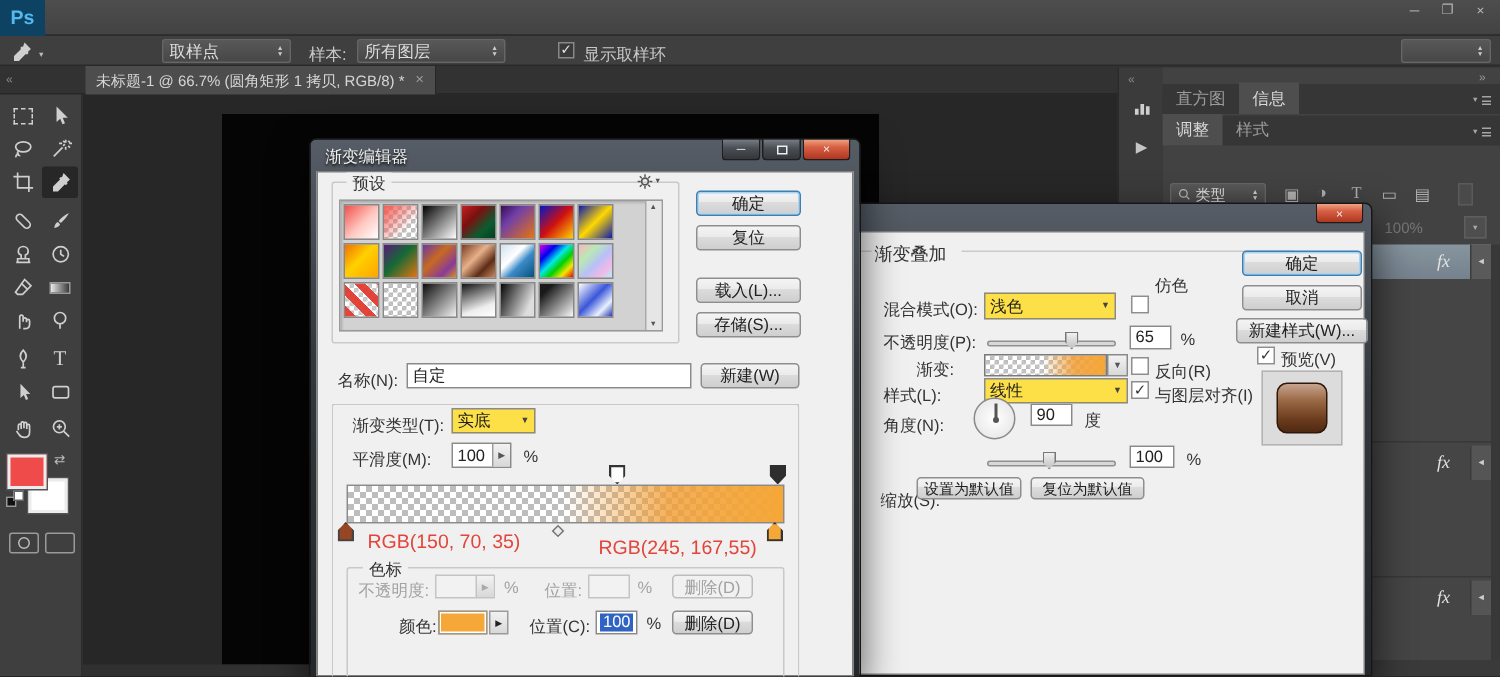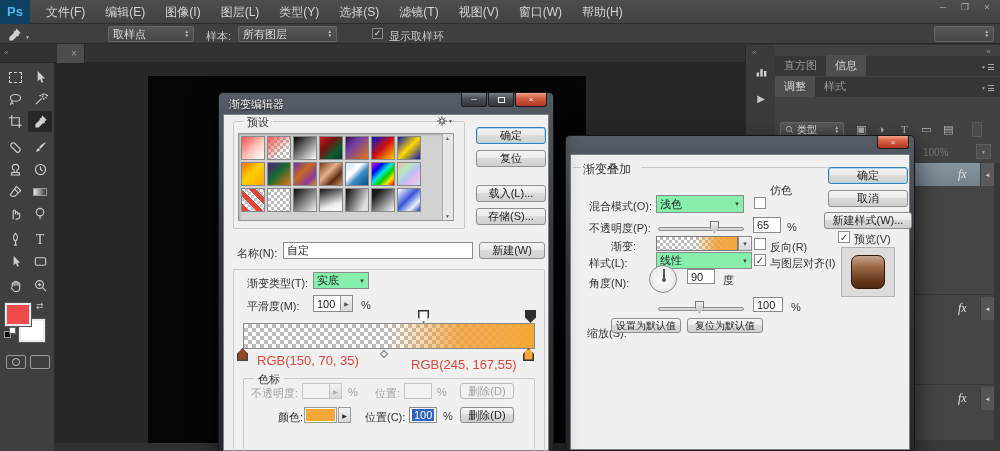--- a/index.html
+++ b/index.html
@@ -49,51 +49,39 @@
 .cap { width:26px; height:14px; border:1px solid #1d1d1d; border-top:none; border-radius:0 0 3px 3px; background:linear-gradient(#777d84,#4a4f55 45%,#33373c); color:#eee; font-size:8px; display:flex; align-items:center; justify-content:center; margin-left:1px; }
 .cap.close { width:32px; background:linear-gradient(#f0a284,#d65f43 40%,#b03621); }
 .dbody { position:absolute; left:4px; top:21px; right:4px; bottom:0; background:#f0f0f0; border:1px solid #7e7e7e; }
 .gbox { position:absolute; border:1px solid #c9c9c9; border-radius:2px; }
 .glabel { position:absolute; top:-7px; background:#f0f0f0; padding:0 4px; font-size:11px; color:#333; }
 .wbtn { position:absolute; background:linear-gradient(#f4f4f4,#ebebeb 45%,#dcdcdc 46%,#cfcfcf); border:1px solid #8e8e8e; border-radius:3px; font-size:11px; color:#222; display:flex; align-items:center; justify-content:center; }
 .wbtn.def { border-color:#3c7fb1; box-shadow:0 0 0 1px #a9d4f2 inset; }
 .wbtn.dis { color:#a2a2a2; border-color:#bcbcbc; background:#f1f1f1; }
 .lbl { position:absolute; font-size:11px; color:#333; white-space:nowrap; }
 .lbl.dis { color:#a2a2a2; }
-.wsel { position:absolute; background:#86efac; border:1px solid #8a8a8a; font-size:11px; color:#222; display:flex; align-items:center; padding:0 3px; }
+.wsel { position:absolute; background:#fde047; border:1px solid #8a8a8a; font-size:11px; color:#222; display:flex; align-items:center; padding:0 3px; }
 .wsel .car { margin-left:auto; font-size:6px; color:#444; padding-left:3px; }
 .winp { position:absolute; background:#fff; border:1px solid #8a8a8a; font-size:11px; color:#222; display:flex; align-items:center; padding:0 3px; }
 .wcheck { position:absolute; width:12px; height:12px; background:#fff; border:1px solid #8e8e8e; font-size:10px; line-height:11px; text-align:center; color:#333; }
 .sw { width:24px; height:24px; border:1px solid #888; margin:1px; }
 .track { position:absolute; height:4px; background:#d8d8d8; border:1px solid #909090; border-radius:2px; }
 .thumb { position:absolute; width:9px; height:12px; background:linear-gradient(#f5f5f5,#bdbdbd); clip-path:polygon(0 0,100% 0,100% 58%,50% 100%,0 58%); box-shadow:0 0 0 1px #777 inset; }
 .ostop { position:absolute; width:11px; height:13px; clip-path:polygon(0 0,100% 0,100% 55%,50% 100%,0 55%); }
 .cstop { position:absolute; width:11px; height:13px; clip-path:polygon(50% 0,100% 45%,100% 100%,0 100%,0 45%); }
 .ann { position:absolute; font-size:13px; color:#e2453b; white-space:nowrap; }
 .spinbtn { background:linear-gradient(#f2f2f2,#d8d8d8); border-left:1px solid #9a9a9a; color:#555; font-size:6px; display:flex; align-items:center; justify-content:center; }
 </style>
 </head>
 <body>
 
 <div class="app">
 
   <div class="abs menubar">
     <div class="pslogo">Ps</div>
-    <div style="display:flex;margin-left:6px;">
-      <span class="menuitem">文件(F)</span>
-      <span class="menuitem">编辑(E)</span>
-      <span class="menuitem">图像(I)</span>
-      <span class="menuitem">图层(L)</span>
-      <span class="menuitem">类型(Y)</span>
-      <span class="menuitem">选择(S)</span>
-      <span class="menuitem">滤镜(T)</span>
-      <span class="menuitem">视图(V)</span>
-      <span class="menuitem">窗口(W)</span>
-      <span class="menuitem">帮助(H)</span>
-    </div>
     <div style="margin-left:auto;display:flex;padding-right:2px;align-self:flex-start;">
       <span class="winctl">─</span>
       <span class="winctl">❐</span>
       <span class="winctl">×</span>
     </div>
   </div>
 
   <div class="abs optbar">
     <span class="abs" style="left:7px;top:3px;">
       <svg class="ti" viewBox="0 0 16 16">
@@ -123,20 +111,21 @@
       <span class="updn">
           <span>▲</span>
           <span>▼</span>
         </span>
     </div>
   </div>
 
   <div class="abs tabbar">
     <span class="abs" style="left:4px;top:4px;color:#8a8a8a;font-size:8px;">«</span>
     <div class="doctab">
+      <span>未标题-1 @ 66.7% (圆角矩形 1 拷贝, RGB/8) *</span>
       <span style="margin-left:7px;color:#9a9a9a;">×</span>
     </div>
   </div>
 
   <div class="abs" style="left:148px;top:76px;width:438px;height:367px;background:#050505;"></div>
   <div class="abs" style="left:55px;top:443px;width:690px;height:8px;background:#303030;"></div>
 
   <div class="abs toolbar">
     <div class="tool" style="left:3px;top:4px;" title="rectangular-marquee">
         <span style="width:13px;height:11px;border:1px dashed #cfcfcf;"></span>
@@ -410,21 +399,21 @@
       <div class="wbtn" style="left:257px;top:35px;width:80px;height:17px;">取消</div>
       <div class="wbtn" style="left:253px;top:57px;width:88px;height:17px;">新建样式(W)...</div>
       <span class="wcheck" style="left:267px;top:76px;">✓</span>
       <span class="lbl" style="left:283px;top:77px;">预览(V)</span>
       <div class="abs" style="left:270px;top:92px;width:54px;height:50px;background:#dcdcdc;border:1px solid #b2b2b2;">
         <span class="abs" style="left:9px;top:7px;width:34px;height:34px;border-radius:7px;border:1px solid #2e180a;background:linear-gradient(180deg,#c7a38f,#9a6844 35%,#6a3a1d 75%,#4e2a12);"></span>
       </div>
     </div>
   </div>
 
-  <div class="dlg" style="left:218px;top:92px;width:336px;height:360px;">
+  <div class="dlg" style="left:206px;top:92px;width:368px;height:360px;">
     <div class="dtitle">渐变编辑器</div>
     <div class="caps">
       <span class="cap">─</span>
       <span class="cap">
           <span style="width:7px;height:6px;border:1px solid #eee;display:inline-block;"></span>
         </span>
       <span class="cap close">×</span>
     </div>
     <div class="dbody">
 

